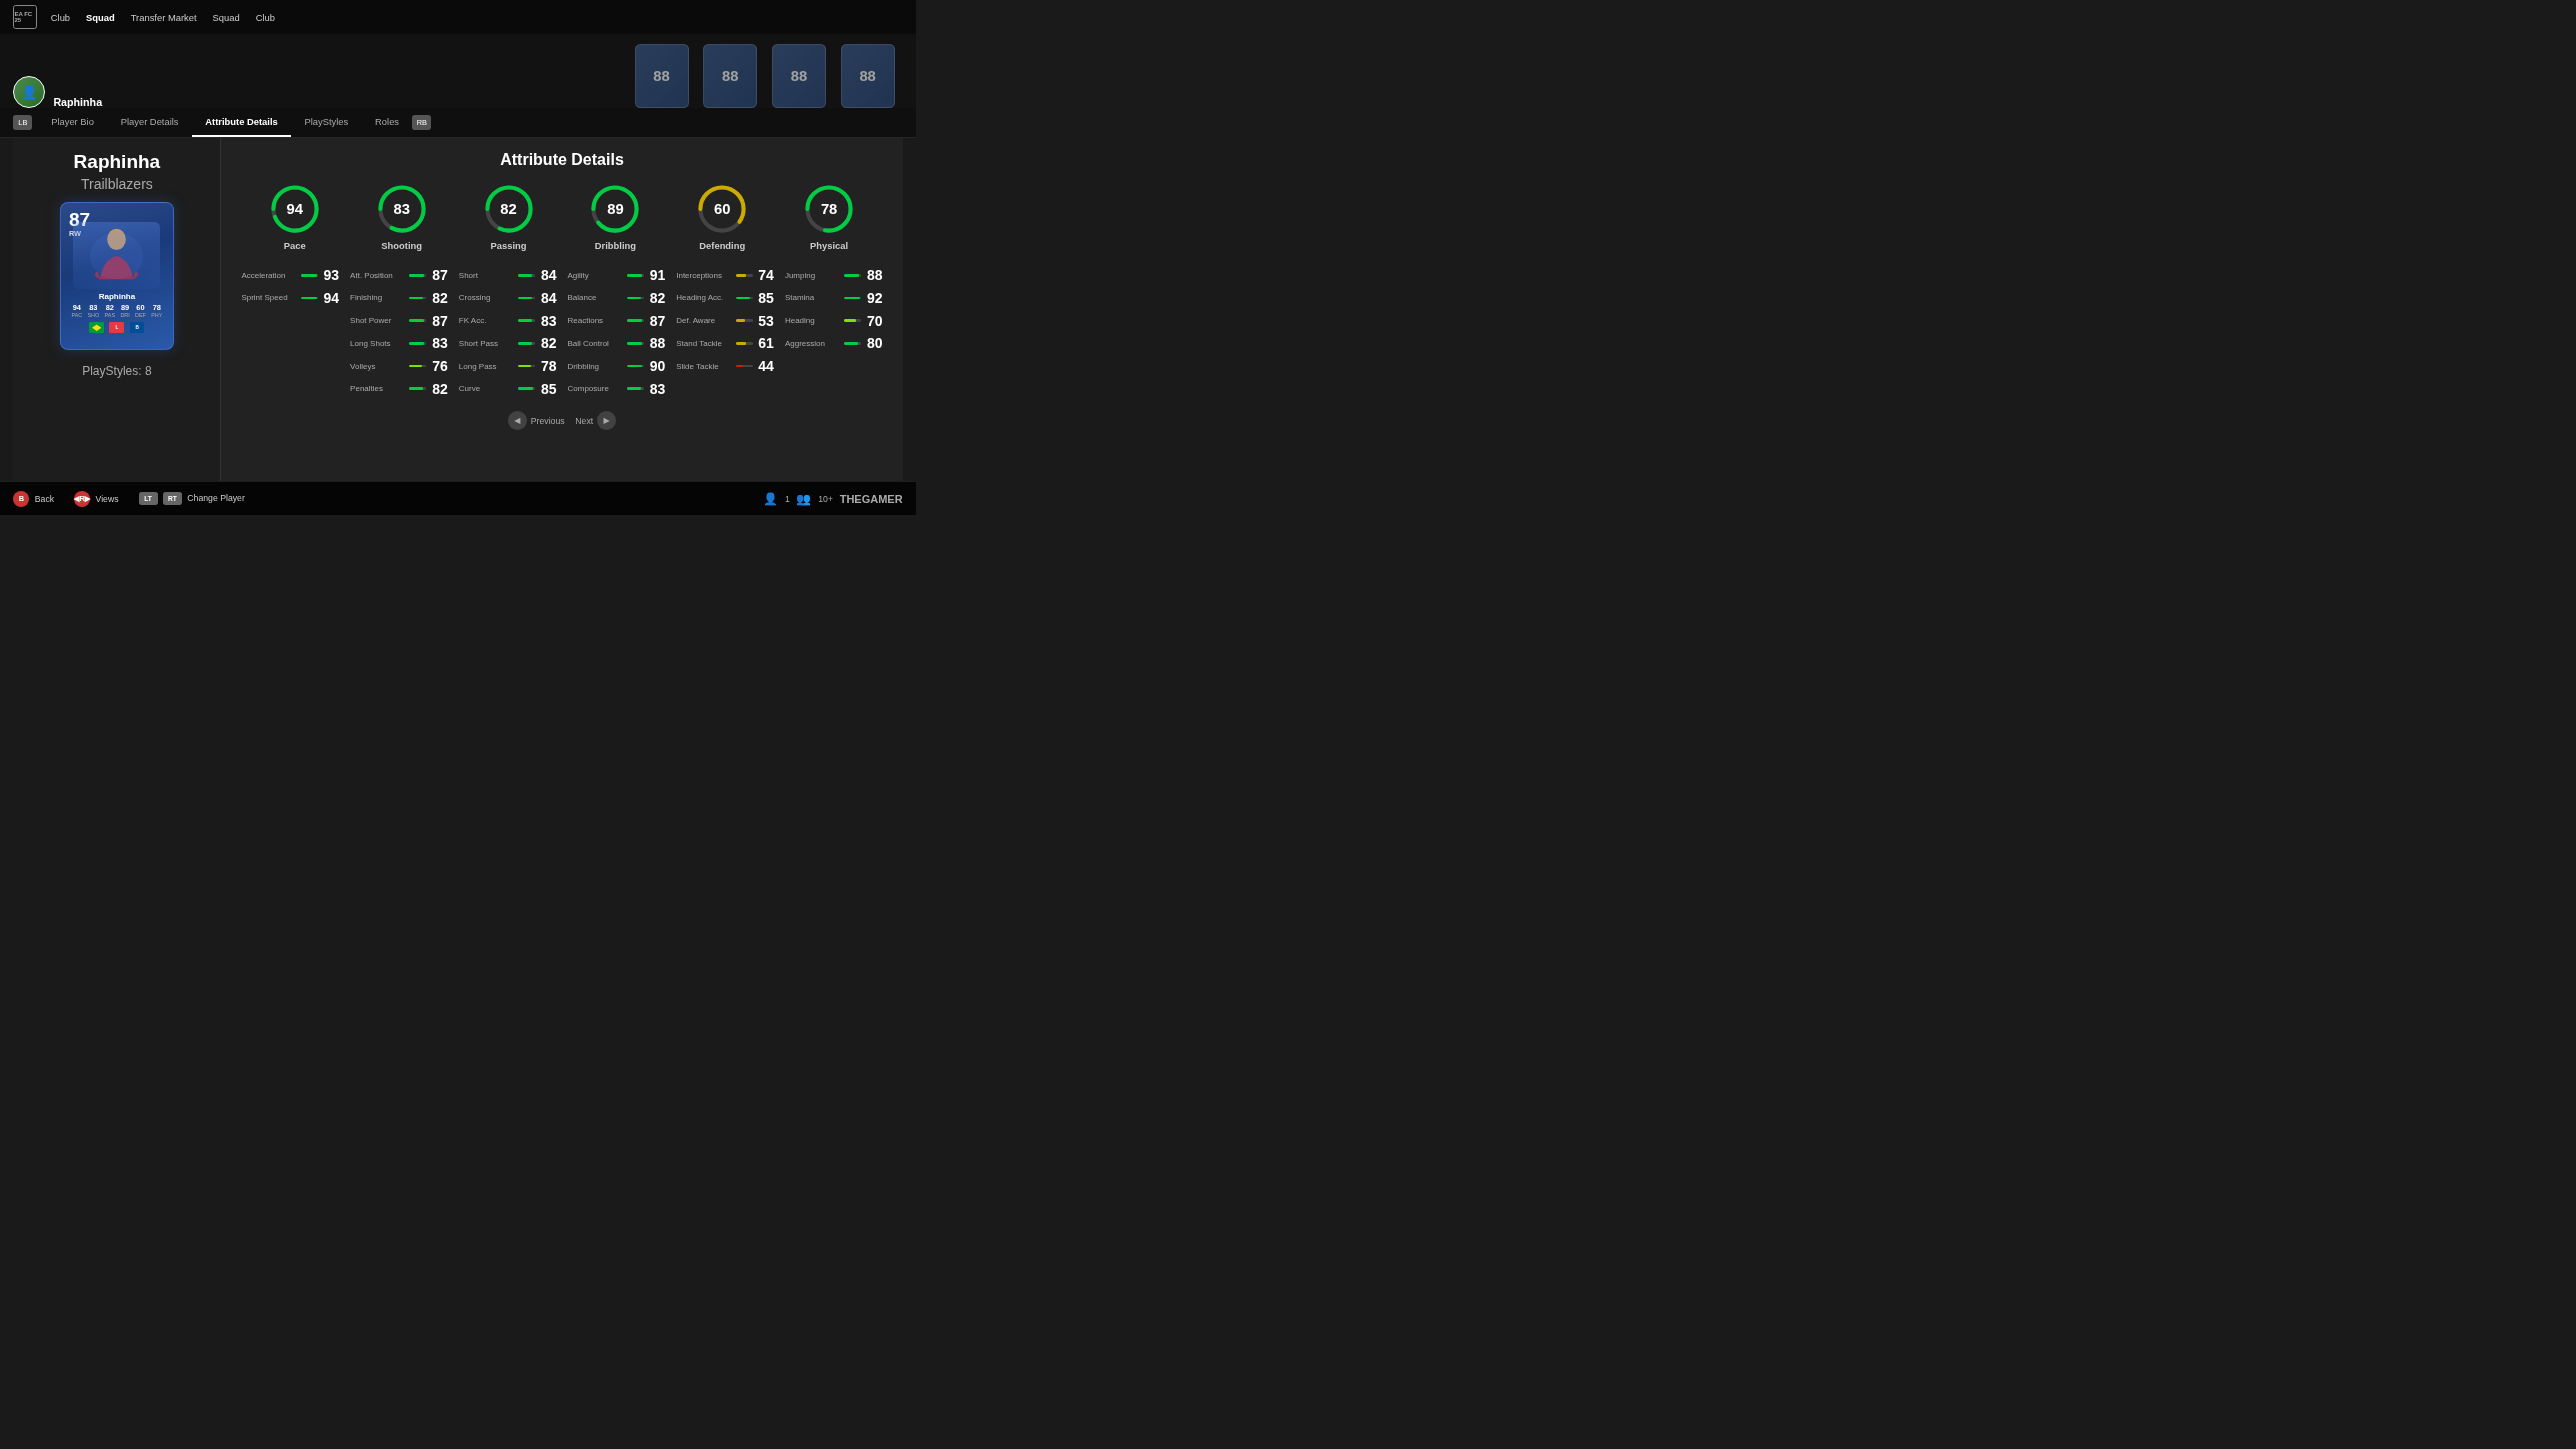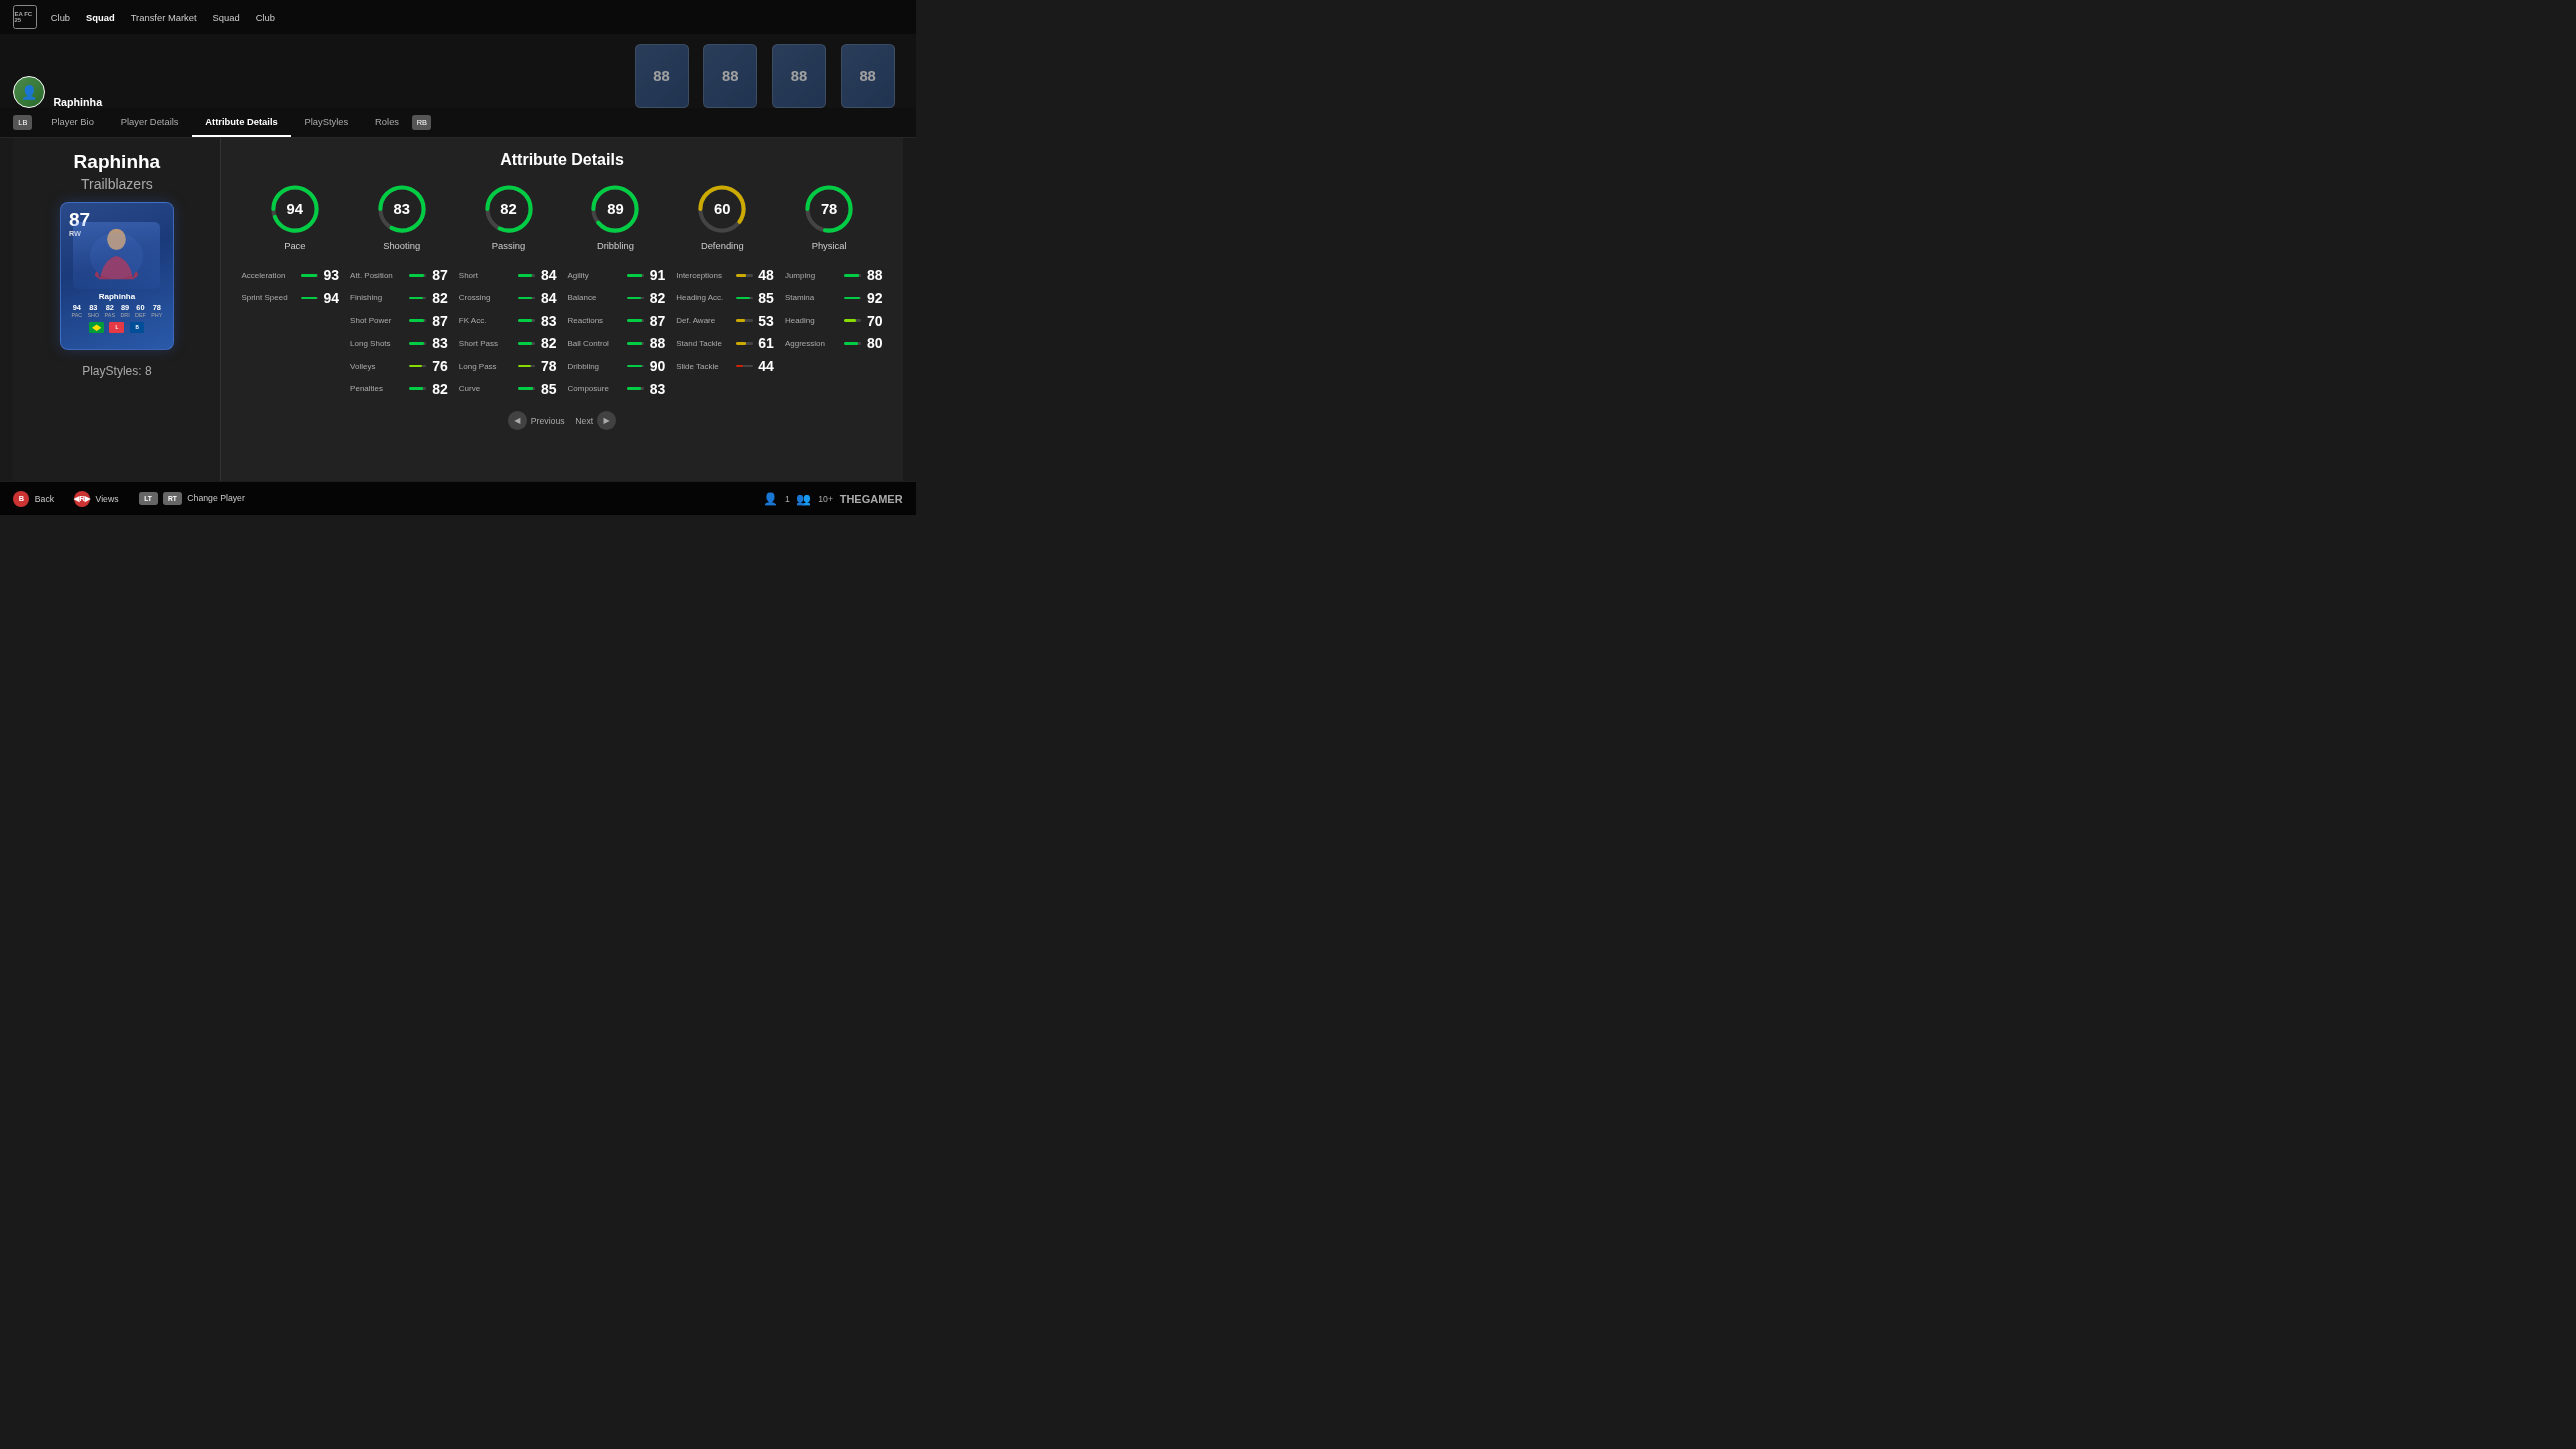--- a/index.html
+++ b/index.html
@@ -351,21 +351,21 @@
     .category-item {
       display: flex;
       flex-direction: column;
       align-items: center;
       gap: 4px;
     }
 
     .category-label {
       font-size: 9.4px;
       color: #ccc;
-      font-weight: normal;
+      font-weight: bold;
     }
 
     
     .circle-progress {
       position: relative;
       width: 54px;
       height: 54px;
     }
 
     .circle-progress svg {
@@ -854,21 +854,21 @@
             </div>
             <span class="attr-val">83</span>
           </div>
         </div>
         <div class="attr-column">
           <div class="attr-row">
             <span class="attr-name">Interceptions</span>
             <div class="attr-bar-container">
               <div class="attr-bar-fill" style="width: 62%; background: rgb(204, 170, 0);"></div>
             </div>
-            <span class="attr-val">48</span>
+            <span class="attr-val">74</span>
           </div>
           <div class="attr-row">
             <span class="attr-name">Heading Acc.</span>
             <div class="attr-bar-container">
               <div class="attr-bar-fill" style="width: 85%; background: rgb(0, 204, 68);"></div>
             </div>
             <span class="attr-val">85</span>
           </div>
           <div class="attr-row">
             <span class="attr-name">Def. Aware</span>

